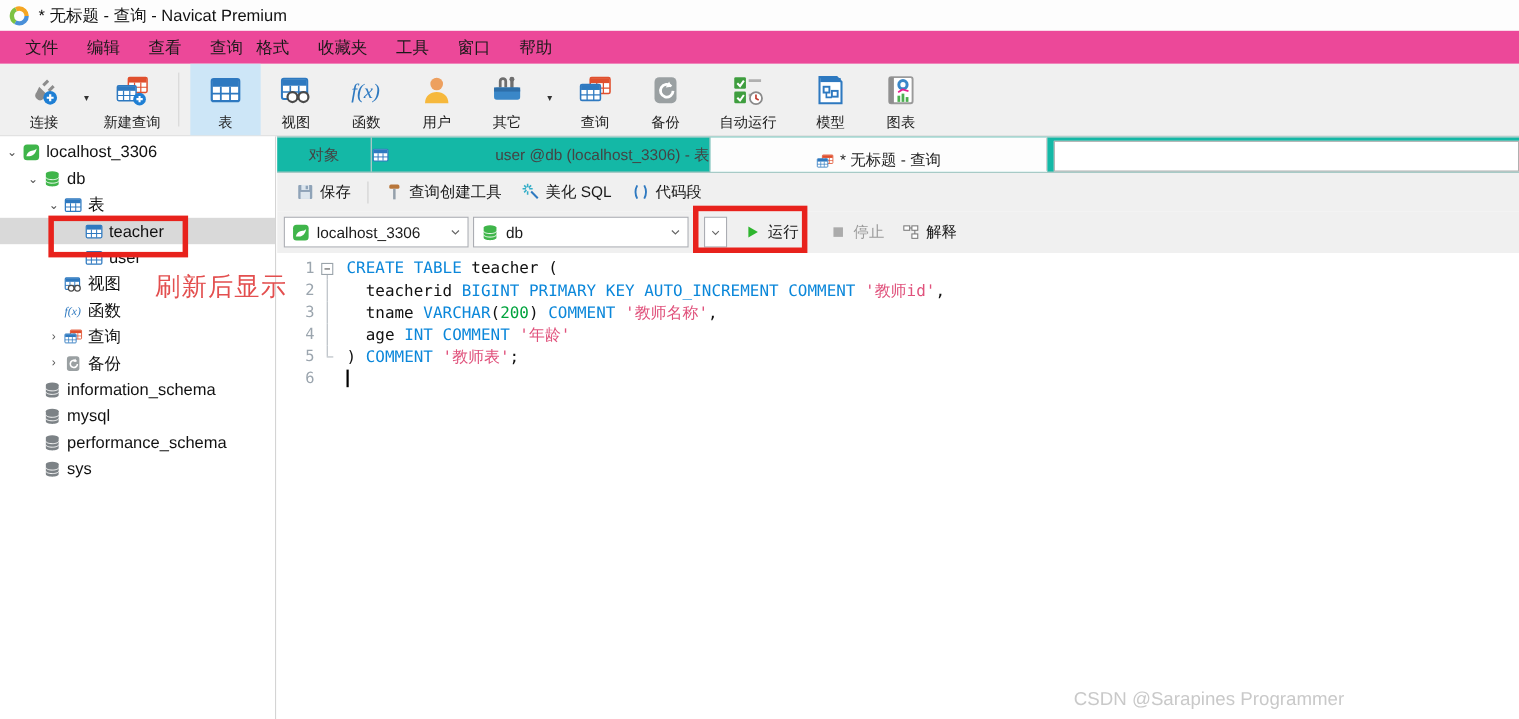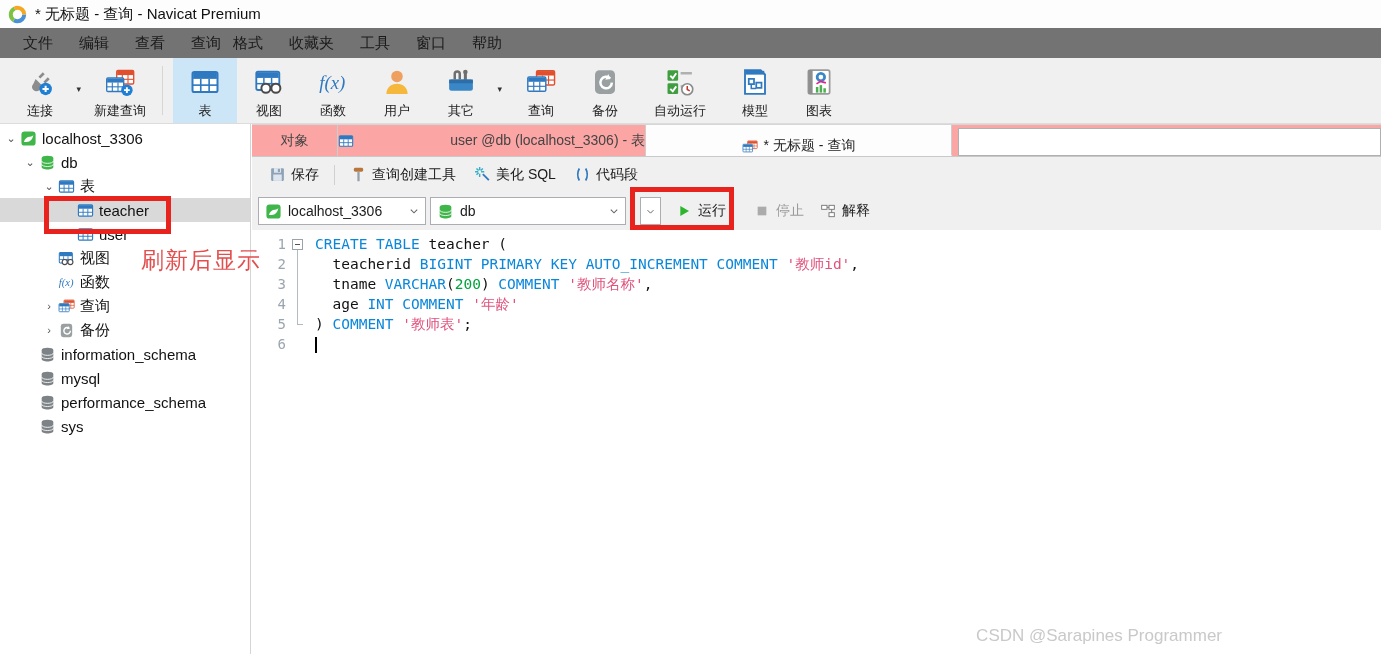--- a/index.html
+++ b/index.html
@@ -7,21 +7,21 @@
     font-family:"Liberation Sans", sans-serif; color:#1a1a1a; }
   .app { position:relative; width:1238px; height:654px; }
 
   
   .titlebar { position:absolute; left:0; top:0; width:1381px; height:28px; background:#fdfdfd;
     display:flex; align-items:center; padding-left:8px; }
   .titlebar .logo { width:19px; height:19px; margin-right:8px; }
   .titlebar .title { font-size:15px; color:#111; }
 
   
-  .menubar { position:absolute; left:0; top:28px; width:1381px; height:30px; background:#737373;
+  .menubar { position:absolute; left:0; top:28px; width:1381px; height:30px; background:#ec4899;
     display:flex; align-items:center; padding-left:10px; font-size:15px; }
   .menubar .mi { padding:4px 13px; cursor:default; }
   .menubar .mi:nth-child(5) { margin-left:-14px; }
 
   
   .toolbar { position:absolute; left:0; top:58px; width:1381px; height:66px; background:#f0f0f0;
     border-bottom:1px solid #dcdcdc; display:flex; align-items:stretch; padding-left:8px; }
   .tbtn { display:flex; flex-direction:column; align-items:center; justify-content:flex-start;
     padding-top:7px; min-width:64px; font-size:13px; color:#222; position:relative; }
   .tbtn .ticon { width:34px; height:34px; display:flex; align-items:center; justify-content:center; }
@@ -34,21 +34,21 @@
   .sidebar { position:absolute; left:0; top:124px; width:251px; height:530px; background:#fff;
     border-right:1px solid #d4d4d4; padding-top:2px; }
   .trow { height:24px; display:flex; align-items:center; font-size:15px; white-space:nowrap; }
   .trow.selected { background:#d9d9d9; }
   .trow .chev { width:14px; text-align:center; font-size:11px; color:#555; flex:none; }
   .trow .nicon { width:17px; height:17px; margin:0 5px 0 2px; flex:none; }
   .trow .tlab { color:#111; }
 
   
   .main { position:absolute; left:252px; top:124px; width:1129px; height:530px; background:#fff; }
-  .tabbar { position:relative; height:33px; background:#fca5a5; border-top:1px solid #d6d6d6;
+  .tabbar { position:relative; height:33px; background:#14b8a6; border-top:1px solid #d6d6d6;
     border-bottom:1px solid #c9c9c9; display:flex; }
   .tab { display:flex; align-items:center; justify-content:center; gap:6px; font-size:14px;
     color:#444; border-right:1px solid #cdcdcd; height:100%; }
   .tab .tabicon { width:16px; height:16px; }
   .tab.active { background:#fdfdfd; color:#222; border-bottom:1px solid #fdfdfd; margin-bottom:-1px;align-items:flex-end; }
   .tabfilter { position:absolute; right:0; top:3px; width:423px; height:28px; background:#fff;
     border:1px solid #b0b0b0; }
 
   .qtoolbar { height:35px; background:#f0f0f0; display:flex; align-items:center; padding-left:8px;
     font-size:14px; }

